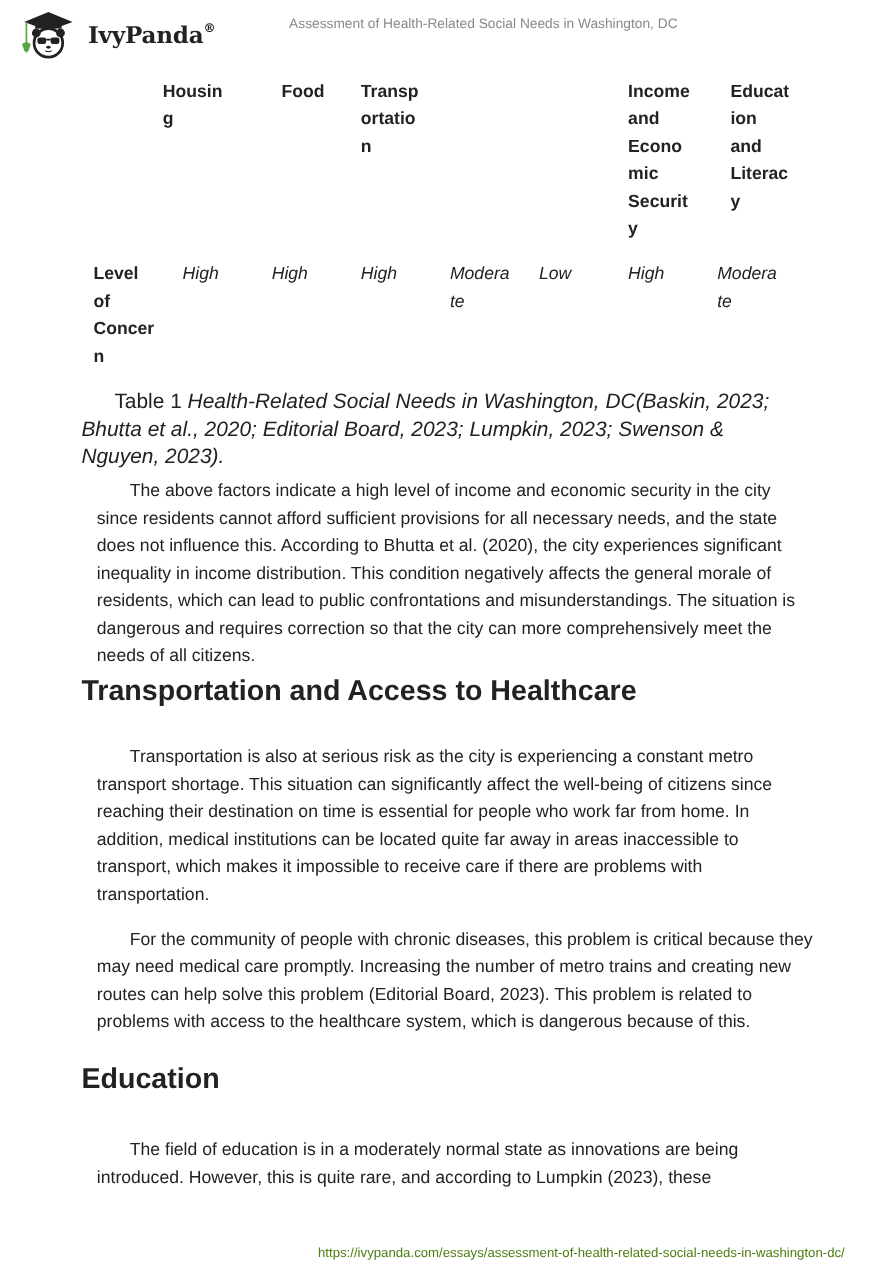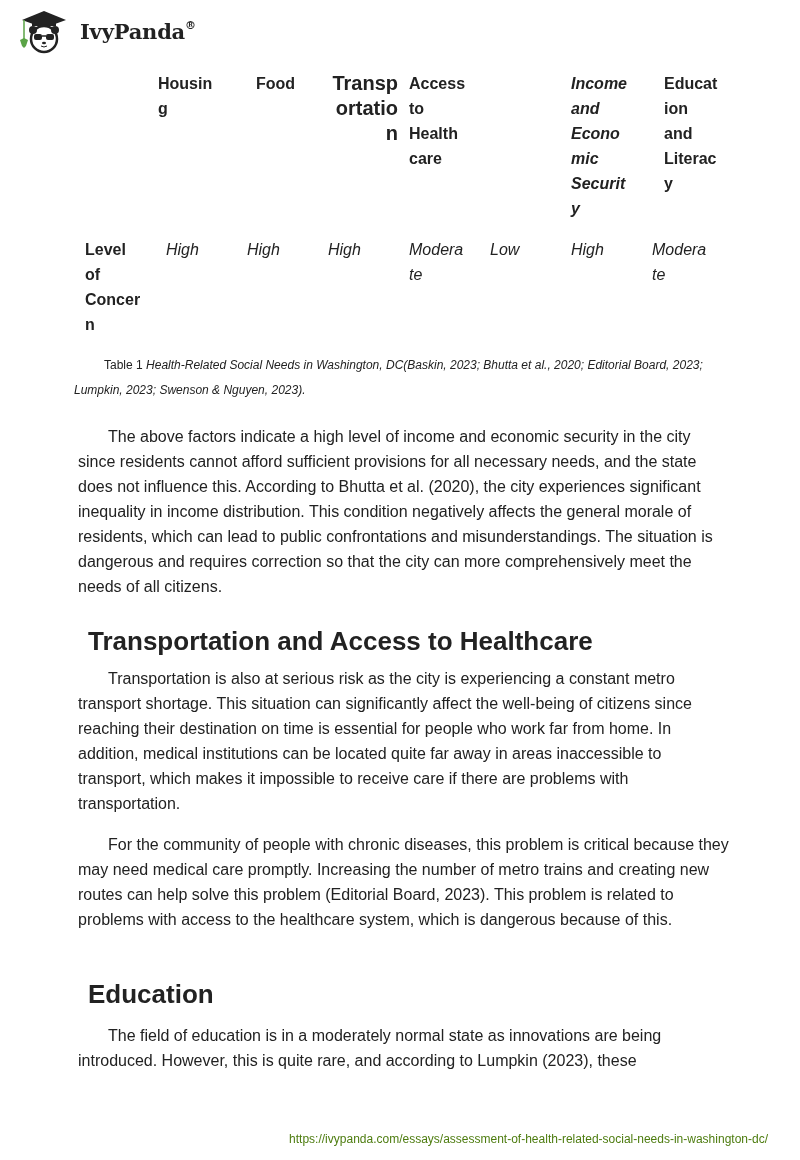--- a/index.html
+++ b/index.html
@@ -10,27 +10,27 @@
   .logo-mark { width: 64px; height: 46px; }
   .logo-text { font-family: "DejaVu Serif", serif; font-weight: bold; font-size: 21px;
                color: #222; margin-left: 2px; letter-spacing: -0.2px; }
   .logo-text sup { font-size: 11px; position: relative; top: -2px; }
   .doc-title { position: absolute; right: 32px; top: 14px; font-size: 12.5px; color: #8a8a8a; }
   .col { position: absolute; width: 70px; word-break: break-all; }
   .th { font-weight: bold; }
   .cell { font-weight: normal; font-style: italic; }
 
   .caption { position: absolute; left: 74px; top: 353px; width: 650px;
-             font-size: 12px; line-height: 25px; color: #222; }
+             font-size: 19px; line-height: 25px; color: #222; }
   .caption .num { padding-left: 30px; }
   .caption em { font-style: italic; }
 
   .para { position: absolute; left: 74px; width: 652px; font-size: 16px; line-height: 25px;
-          color: #222; text-indent: 30px; margin: 4px; }
-  .h2 { position: absolute; left: 74px; font-size: 26px; font-weight: bold; color: #222; margin: 14px; }
+          color: #222; text-indent: 30px; margin: 14px; }
+  .h2 { position: absolute; left: 74px; font-size: 26px; font-weight: bold; color: #222; margin: 0; }
 
   .footer-url { position: absolute; right: 32px; top: 1132px; font-size: 12px; color: #4d7c0f; }
 </style>
 </head>
 <body>
 
 <div class="header">
   <div class="logo">
     <svg class="logo-mark" viewBox="0 0 64 46">
 
@@ -46,35 +46,32 @@
 
       <rect x="20" y="26" width="8" height="6" rx="2" fill="#222"></rect>
       <rect x="32" y="26" width="8" height="6" rx="2" fill="#222"></rect>
       <line x1="28" y1="28" x2="32" y2="28" stroke="#222" stroke-width="1.5"></line>
 
       <ellipse cx="30" cy="35" rx="2" ry="1.3" fill="#222"></ellipse>
       <path d="M27,38 Q30,40 33,38" stroke="#222" stroke-width="1" fill="none"></path>
     </svg>
     <span class="logo-text"><span>IvyPanda</span><sup>®</sup></span>
   </div>
+  <div class="doc-title">Assessment of Health-Related Social Needs in Washington, DC</div>
 </div>
 
 <div style="position:absolute;left:0;top:0;width:800px;height:345px;">
 
-  <div class="col th" style="left:158px;top:71px;white-space:pre-line;line-height:25px;font-size:16px;">Housin
+  <div class="col th" style="left:148px;top:71px;white-space:pre-line;line-height:25px;font-size:16px;">Housin
 g</div>
   <div class="col th" style="left:256px;top:71px;white-space:pre-line;line-height:25px;font-size:16px;">Food</div>
-  <div class="col th" style="left:328px;top:71px;white-space:pre-line;line-height:25px;font-size:20px;text-align:right;">Transp
+  <div class="col th" style="left:328px;top:71px;white-space:pre-line;line-height:25px;font-size:16px;">Transp
 ortatio
 n</div>
-  <div class="col th" style="left:409px;top:71px;white-space:pre-line;line-height:25px;font-size:16px;">Access
-to
-Health
-care</div>
-  <div class="col th" style="left:571px;top:71px;white-space:pre-line;line-height:25px;font-size:16px;font-style:italic;">Income
+  <div class="col th" style="left:571px;top:71px;white-space:pre-line;line-height:25px;font-size:16px;">Income
 and
 Econo
 mic
 Securit
 y</div>
   <div class="col th" style="left:652px;top:71px;white-space:pre-line;line-height:25px;font-size:16px;margin-left:12px;">Educat
 ion
 and
 Literac
 y</div>

